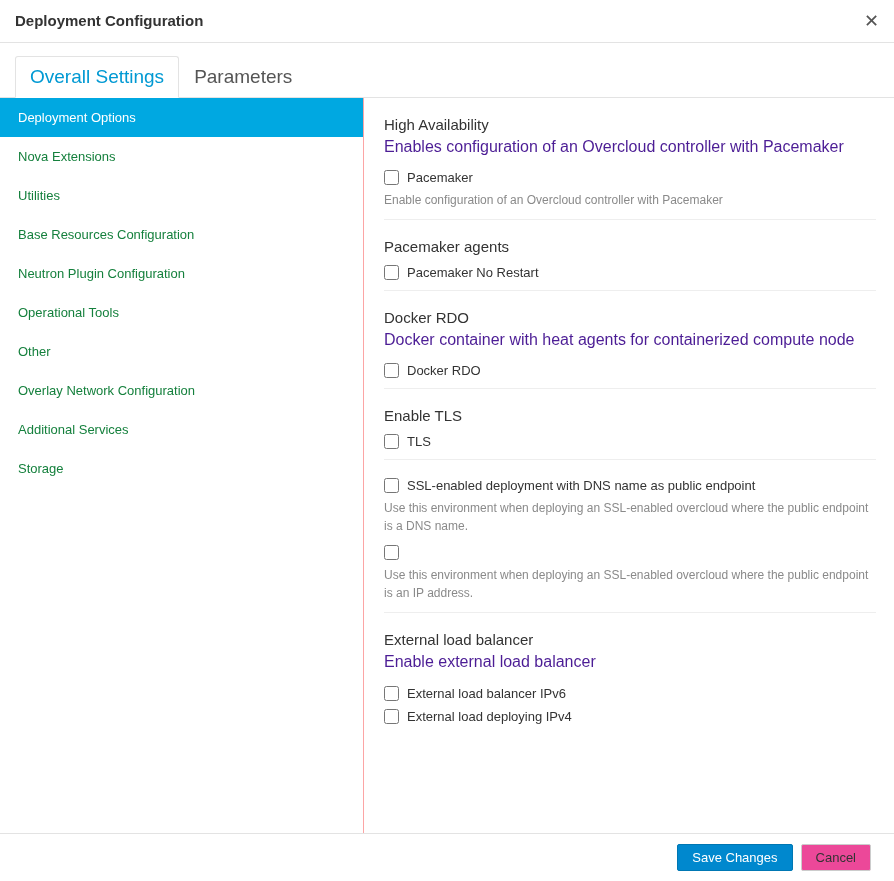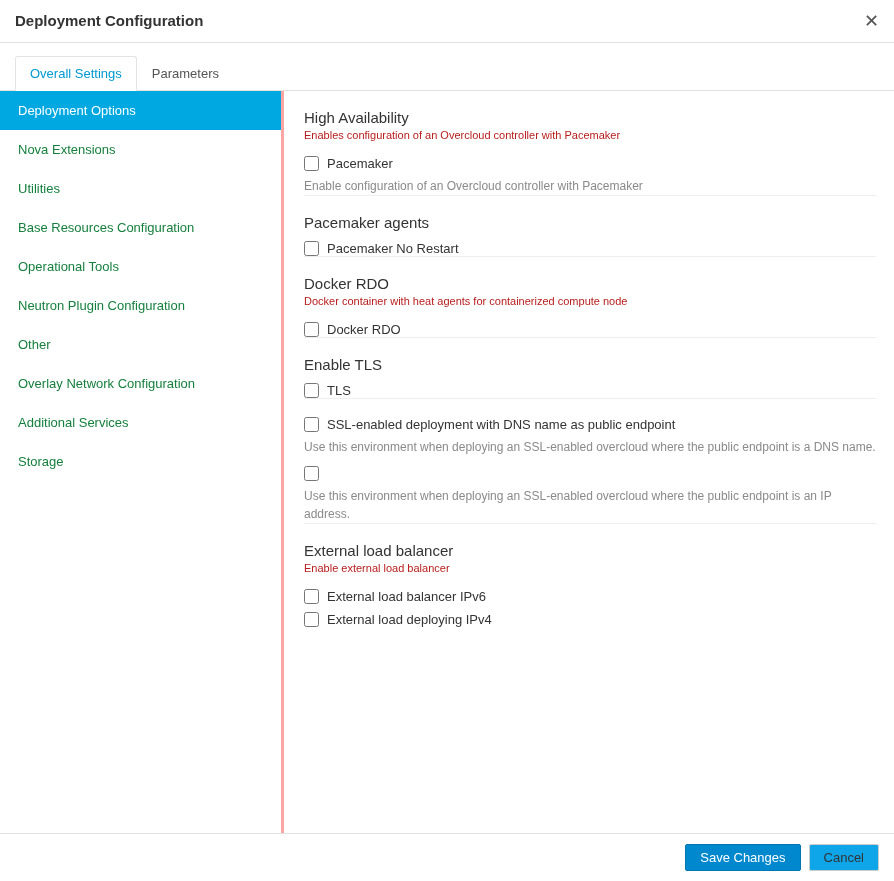--- a/index.html
+++ b/index.html
@@ -32,41 +32,41 @@
       line-height: 1;
     }
     .tabs {
       display: flex;
       padding: 0 15px;
       border-bottom: 1px solid #e3e3e3;
       margin-top: 13px;
     }
     .tab {
       padding: 9px 14px;
-      font-size: 13px;
+      font-size: 19px;
       cursor: pointer;
       color: #555;
       border: 1px solid transparent;
       border-bottom: none;
       margin-bottom: -1px;
     }
     .tab.active {
       color: #0099d3;
       border-color: #e3e3e3;
       border-bottom: 1px solid #fff;
       border-radius: 3px 3px 0 0;
     }
     .content {
       flex: 1;
       display: flex;
       overflow: hidden;
     }
     .sidebar {
-      width: 284px;
-      border-right: 3px solid #fca5a5;
+      width: 364px;
+      border-right: 1px solid #fca5a5;
       overflow-y: auto;
     }
     .sidebar-item {
       padding: 12px 18px;
       font-size: 13px;
       color: #15803d;
       cursor: pointer;
       position: relative;
     }
     .sidebar-item.active {
@@ -85,33 +85,33 @@
       border-bottom: 20px solid transparent;
       border-left: 13px solid #00a8e1;
     }
     .main {
       flex: 1;
       padding: 18px 18px 18px 20px;
       overflow-y: auto;
     }
     .section {
       border-bottom: 1px solid #eee;
-      padding-bottom: 0;
+      padding-bottom: 10px;
       margin-bottom: 18px;
     }
     .section:last-child { border-bottom: none; margin-bottom: 0; }
     .section-title {
       font-size: 15px;
       color: #333;
       font-weight: 400;
       margin-bottom: 2px;
     }
     .section-subtitle {
-      font-size: 11px;
-      color: #b91c1c;
+      font-size: 16px;
+      color: #4c1d95;
       margin-bottom: 12px;
       line-height: 1.45;
     }
     .check-row {
       display: flex;
       align-items: center;
       gap: 8px;
       margin-top: 8px;
     }
     .check-row input[type="checkbox"] {
@@ -124,32 +124,32 @@
       color: #333;
     }
     .check-desc {
       font-size: 12px;
       color: #8a8a8a;
       margin-top: 6px;
       line-height: 1.5;
     }
     .footer {
       border-top: 1px solid #e3e3e3;
-      padding: 10px 15px;
+      padding: 10px 23px;
       display: flex;
       justify-content: flex-end;
       gap: 8px;
     }
     .btn {
       padding: 5px 14px;
       font-size: 13px;
       border-radius: 2px;
       cursor: pointer;
       border: 1px solid #ccc;
-      background: #0ea5e9;
+      background: #ec4899;
       color: #333;
     }
     .btn-primary {
       background: #0088ce;
       border-color: #0077b3;
       color: #fff;
     }
   </style>
 </head>
 <body>
@@ -164,22 +164,22 @@
   <div class="tab">Parameters</div>
 </div>
 
 <div class="content">
 
   <div class="sidebar">
     <div class="sidebar-item active">Deployment Options</div>
     <div class="sidebar-item">Nova Extensions</div>
     <div class="sidebar-item">Utilities</div>
     <div class="sidebar-item">Base Resources Configuration</div>
+    <div class="sidebar-item">Neutron Plugin Configuration</div>
     <div class="sidebar-item">Operational Tools</div>
-    <div class="sidebar-item">Neutron Plugin Configuration</div>
     <div class="sidebar-item">Other</div>
     <div class="sidebar-item">Overlay Network Configuration</div>
     <div class="sidebar-item">Additional Services</div>
     <div class="sidebar-item">Storage</div>
   </div>
 
   <div class="main">
 
     <div class="section">
       <div class="section-title">High Availability</div>

